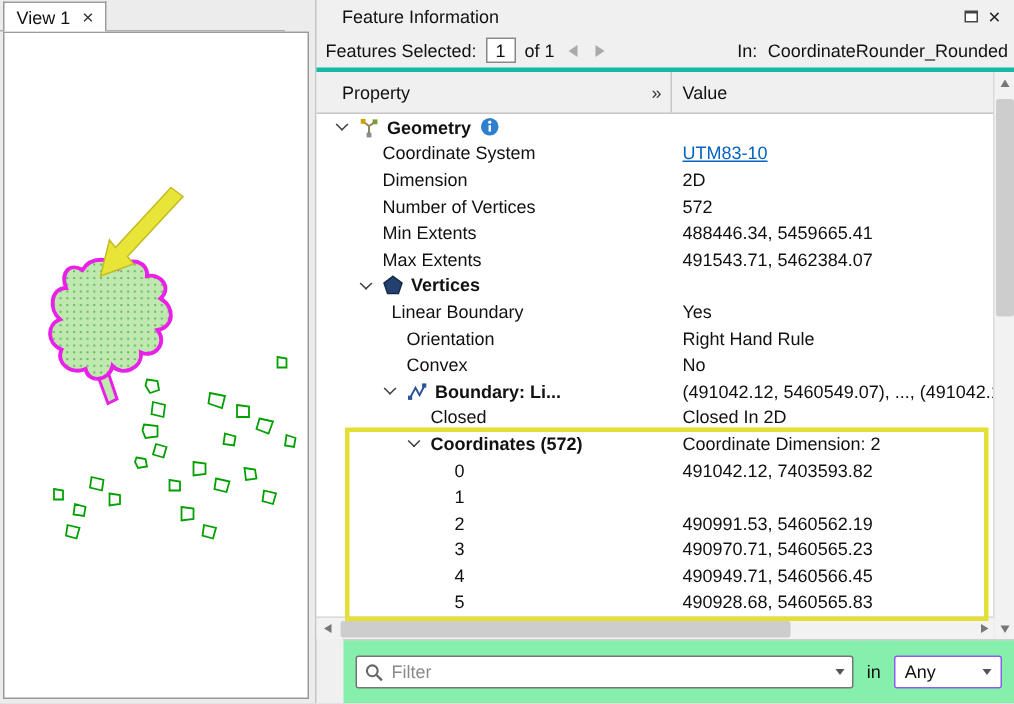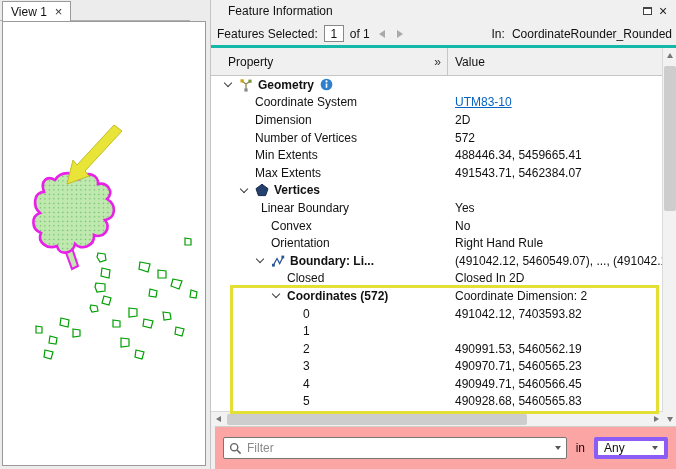--- a/index.html
+++ b/index.html
@@ -99,35 +99,35 @@
   .tri-down { border-left:3.5px solid transparent; border-right:3.5px solid transparent; border-top:5px solid #777; }
   .tri-l    { border-top:3.5px solid transparent; border-bottom:3.5px solid transparent; border-right:5px solid #777; }
   .tri-r    { border-top:3.5px solid transparent; border-bottom:3.5px solid transparent; border-left:5px solid #777; }
   .vthumb { position:absolute; left:1px; top:18px; width:12px; height:145px; background:#cdcdcd; border-radius:2px; }
   .hthumb { height:11px; width:300px; margin-left:2px; background:#cdcdcd; border-radius:2px; }
   .vscroll .sarrow.up { position:absolute; top:0; left:0; }
   .vscroll .sarrow.down { position:absolute; bottom:0; left:0; }
 
   
   .filterbar {
-    position:absolute; left:4px; right:0; top:426px; height:43px;
-    background:#fca5a5; border-top:1px solid #cfcfcf;
+    position:absolute; left:18px; right:0; top:426px; height:43px;
+    background:#86efac; border-top:1px solid #cfcfcf;
     display:flex; align-items:center; gap:9px; padding:0 8px;
   }
   .filter-input {
     width:344px; height:22px; background:#fff; border:1px solid #767676; border-radius:2px;
     display:flex; align-items:center; gap:5px; padding:0 5px;
   }
   .filter-input input {
     flex:1; border:none; outline:none; font:inherit; background:transparent; min-width:0;
   }
   .filter-input input::placeholder { color:#8a8a8a; }
   .caret { width:0; height:0; border-left:3.5px solid transparent; border-right:3.5px solid transparent; border-top:4.5px solid #555; flex:none; }
   .scope-combo {
-    width:74px; height:22px; background:#fff; border:4px solid #8b5cf6; border-radius:2px;
+    width:74px; height:22px; background:#fff; border:1px solid #8b5cf6; border-radius:2px;
     display:flex; align-items:center; justify-content:space-between; padding:0 6px;
   }
 </style>
 </head>
 <body>
 
 <div class="app">
 
   <div class="tabbar">
     <div class="tab">
@@ -291,30 +291,30 @@
         <div class="trow">
           <div class="tprop" style="padding-left: 36px;">
             <span class="chevsp"></span>
             <span class="tlabel">Linear Boundary</span>
           </div>
           <div class="tval">Yes</div>
         </div>
         <div class="trow">
           <div class="tprop" style="padding-left: 46px;">
             <span class="chevsp"></span>
+            <span class="tlabel">Orientation</span>
+          </div>
+          <div class="tval">Right Hand Rule</div>
+        </div>
+        <div class="trow">
+          <div class="tprop" style="padding-left: 46px;">
+            <span class="chevsp"></span>
             <span class="tlabel">Convex</span>
           </div>
           <div class="tval">No</div>
-        </div>
-        <div class="trow">
-          <div class="tprop" style="padding-left: 46px;">
-            <span class="chevsp"></span>
-            <span class="tlabel">Orientation</span>
-          </div>
-          <div class="tval">Right Hand Rule</div>
         </div>
         <div class="trow">
           <div class="tprop" style="padding-left: 46px;">
             <span class="chev"></span>
             <span class="ticon">
               <svg viewBox="0 0 14 14">
                 <path d="M2.5 11L6 4.5 8.7 9.5 12 3" stroke="#2a5599" stroke-width="1.3" fill="none"></path>
                 <rect x="1" y="9.8" width="2.8" height="2.8" fill="#2a5599"></rect>
                 <rect x="10.4" y="1.6" width="2.8" height="2.8" fill="#2a5599"></rect>
               </svg>

